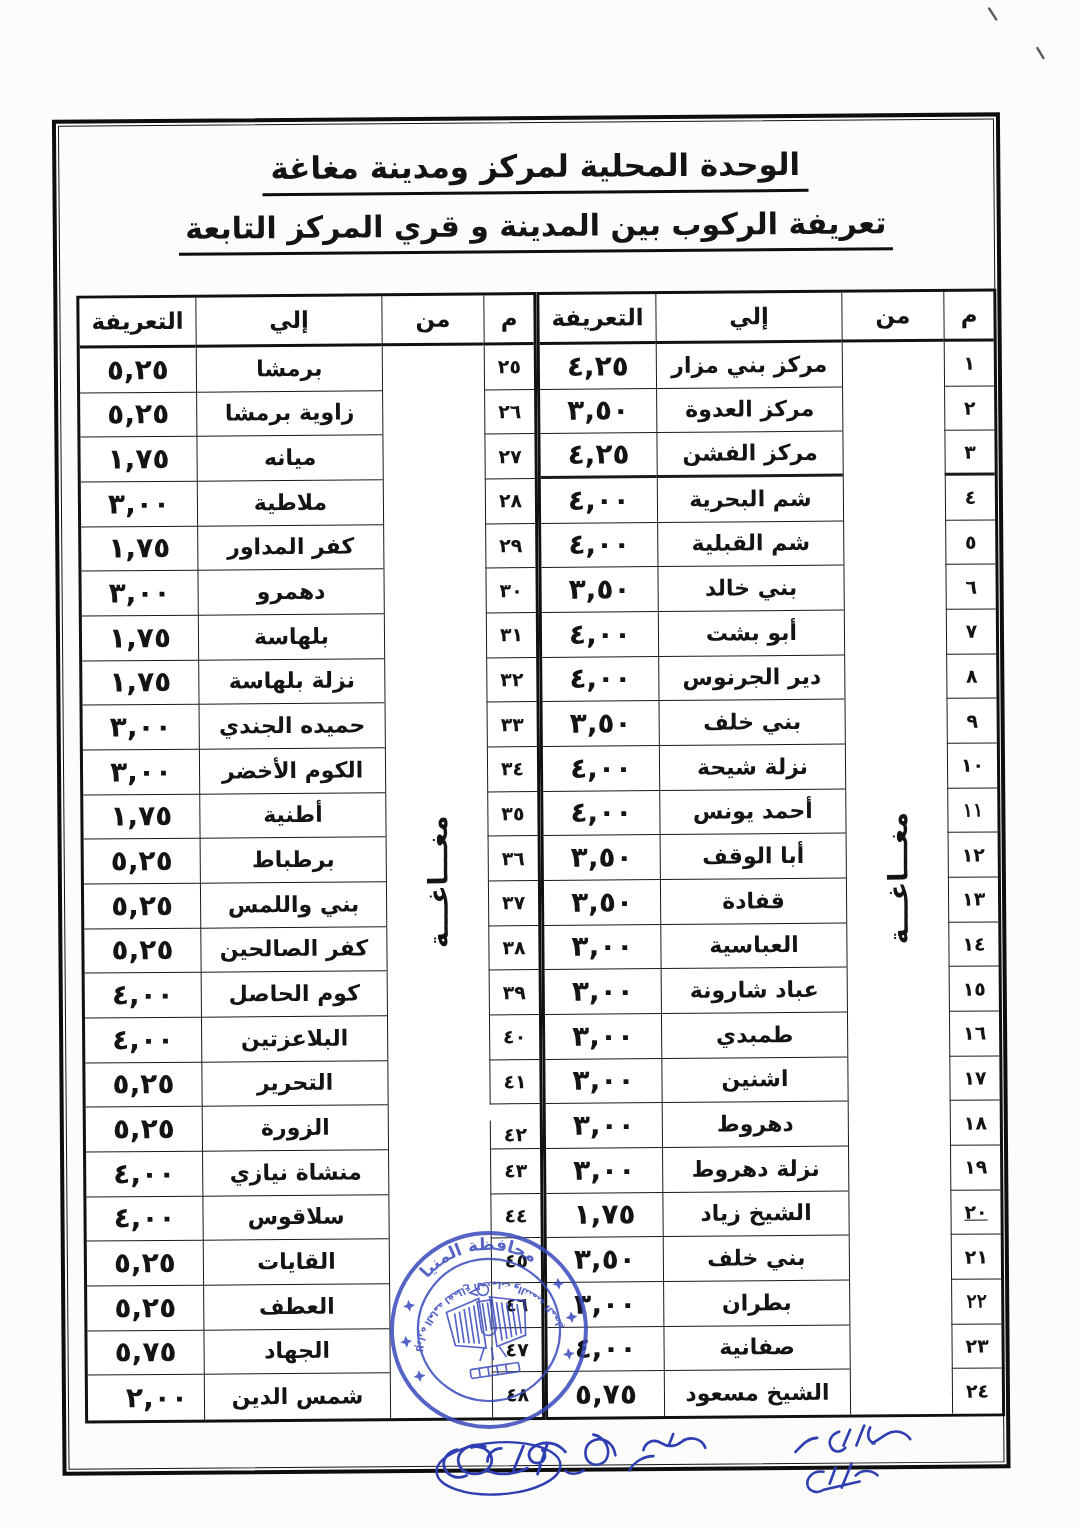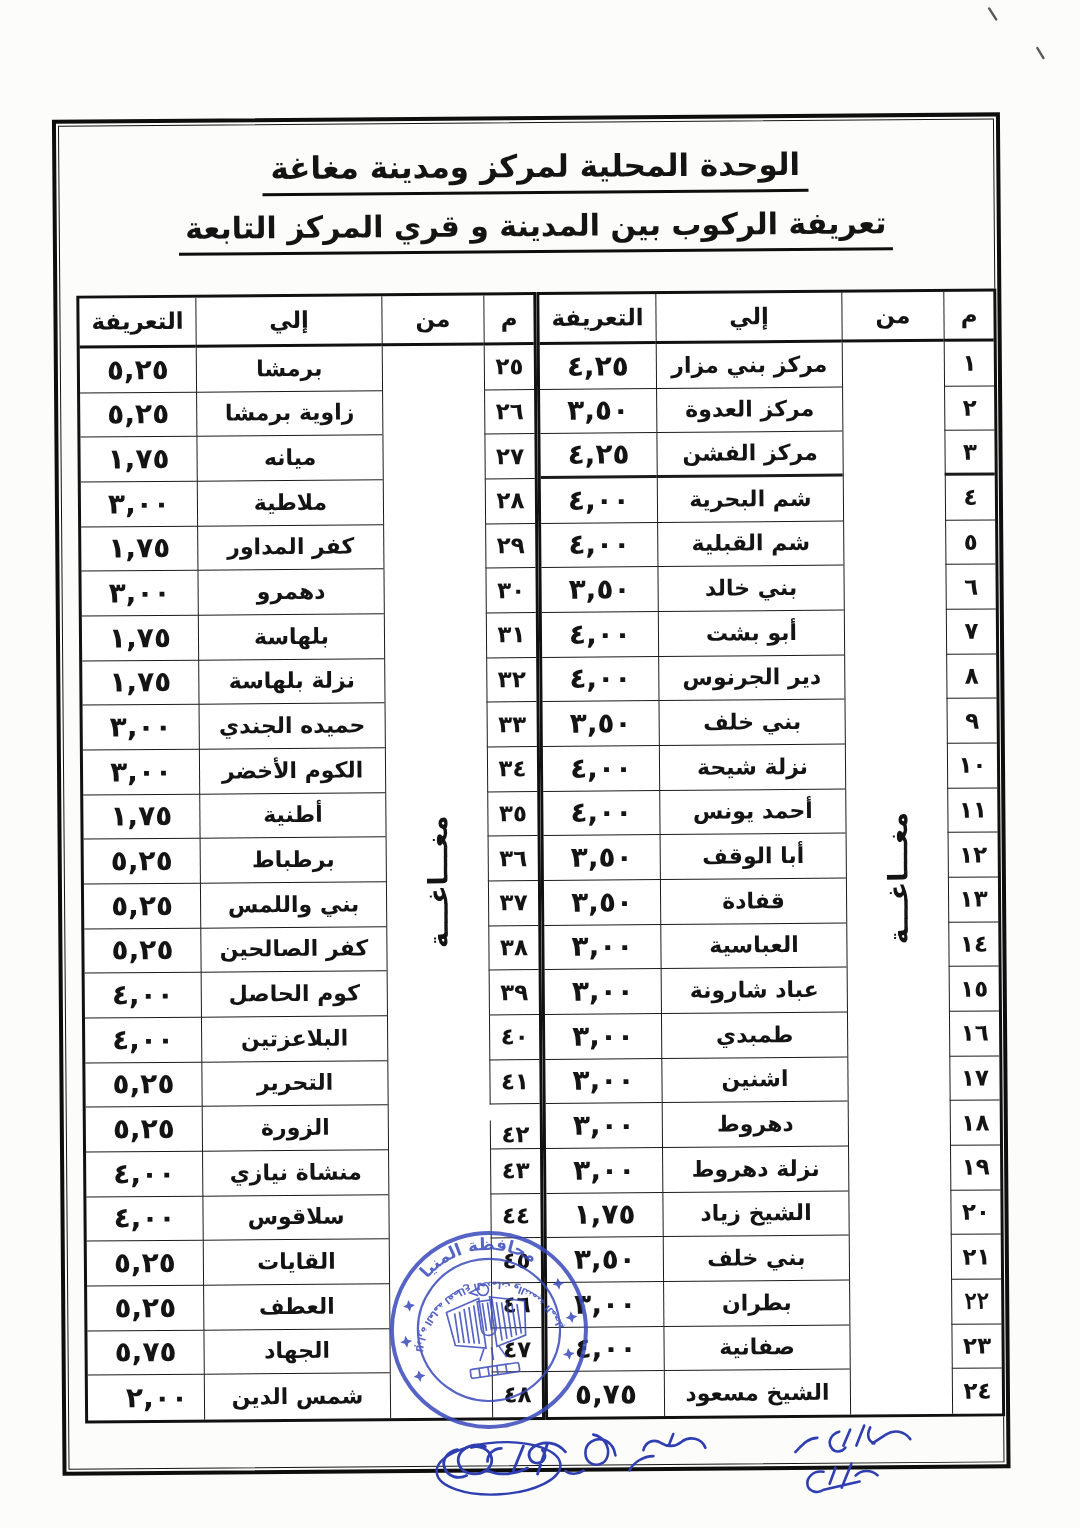--- a/index.html
+++ b/index.html
@@ -28,21 +28,21 @@
     grid-template-rows:50px repeat(24,1fr);
     height:1128px;border:3px solid #111;background:#fff;
   }
   .cell{
     border-left:1.6px solid #1b1b1b;border-bottom:1.6px solid #1b1b1b;
     display:flex;align-items:center;justify-content:center;
     font-weight:bold;line-height:1;overflow:hidden;
   }
   .hcell{font-size:23px;border-bottom:3px solid #111;}
   .hcell.fare-h{border-left:none;}
-  .no-cell{font-size:23px;}
+  .no-cell{font-size:19px;}
   .to-cell{font-size:22px;padding:0 6px;white-space:nowrap;}
   .fare-cell{font-size:28px;border-left:none;letter-spacing:1px;}
   .last{border-bottom:none;}
   .thick{border-bottom-width:3.5px;}
   .from-cell{grid-column:2;grid-row:2 / span 24;border-bottom:none;position:relative;}
   .from-label{
     position:absolute;top:50%;left:50%;
     transform:translate(-50%,-50%) rotate(-90deg);
     white-space:nowrap;font-size:27px;font-weight:bold;letter-spacing:2px;
   }
@@ -106,21 +106,21 @@
           <div class="cell fare-cell" style="grid-area: 8 / 4;">٤,٠٠</div>
           <div class="cell no-cell" style="grid-area: 9 / 1;">٨</div>
           <div class="cell to-cell" style="grid-area: 9 / 3;">دير الجرنوس</div>
           <div class="cell fare-cell" style="grid-area: 9 / 4;">٤,٠٠</div>
           <div class="cell no-cell" style="grid-area: 10 / 1;">٩</div>
           <div class="cell to-cell" style="grid-area: 10 / 3;">بني خلف</div>
           <div class="cell fare-cell" style="grid-area: 10 / 4;">٣,٥٠</div>
           <div class="cell no-cell" style="grid-area: 11 / 1;">١٠</div>
           <div class="cell to-cell" style="grid-area: 11 / 3;">نزلة شيحة</div>
           <div class="cell fare-cell" style="grid-area: 11 / 4;">٤,٠٠</div>
-          <div class="cell no-cell" style="grid-area: 12 / 1;">١١</div>
+          <div class="cell no-cell" style="grid-area: 12 / 1; font-family: Liberation Serif, serif;">١١</div>
           <div class="cell to-cell" style="grid-area: 12 / 3;">أحمد يونس</div>
           <div class="cell fare-cell" style="grid-area: 12 / 4;">٤,٠٠</div>
           <div class="cell no-cell" style="grid-area: 13 / 1;">١٢</div>
           <div class="cell to-cell" style="grid-area: 13 / 3;">أبا الوقف</div>
           <div class="cell fare-cell" style="grid-area: 13 / 4;">٣,٥٠</div>
           <div class="cell no-cell" style="grid-area: 14 / 1;">١٣</div>
           <div class="cell to-cell" style="grid-area: 14 / 3;">قفادة</div>
           <div class="cell fare-cell" style="grid-area: 14 / 4;">٣,٥٠</div>
           <div class="cell no-cell" style="grid-area: 15 / 1;">١٤</div>
           <div class="cell to-cell" style="grid-area: 15 / 3;">العباسية</div>
@@ -133,21 +133,21 @@
           <div class="cell fare-cell" style="grid-area: 17 / 4;">٣,٠٠</div>
           <div class="cell no-cell" style="grid-area: 18 / 1;">١٧</div>
           <div class="cell to-cell" style="grid-area: 18 / 3;">اشنين</div>
           <div class="cell fare-cell" style="grid-area: 18 / 4;">٣,٠٠</div>
           <div class="cell no-cell" style="grid-area: 19 / 1;">١٨</div>
           <div class="cell to-cell" style="grid-area: 19 / 3;">دهروط</div>
           <div class="cell fare-cell" style="grid-area: 19 / 4;">٣,٠٠</div>
           <div class="cell no-cell" style="grid-area: 20 / 1;">١٩</div>
           <div class="cell to-cell" style="grid-area: 20 / 3;">نزلة دهروط</div>
           <div class="cell fare-cell" style="grid-area: 20 / 4;">٣,٠٠</div>
-          <div class="cell no-cell" style="grid-area: 21 / 1;">٢٠</div>
+          <div class="cell no-cell" style="grid-area: 21 / 1; text-decoration: underline;">٢٠</div>
           <div class="cell to-cell" style="grid-area: 21 / 3;">الشيخ زياد</div>
           <div class="cell fare-cell" style="grid-area: 21 / 4;">١,٧٥</div>
           <div class="cell no-cell" style="grid-area: 22 / 1;">٢١</div>
           <div class="cell to-cell" style="grid-area: 22 / 3;">بني خلف</div>
           <div class="cell fare-cell" style="grid-area: 22 / 4;">٣,٥٠</div>
           <div class="cell no-cell" style="grid-area: 23 / 1; font-family: Liberation Serif, serif;">٢٢</div>
           <div class="cell to-cell" style="grid-area: 23 / 3;">بطران</div>
           <div class="cell fare-cell" style="grid-area: 23 / 4;">٣,٠٠</div>
           <div class="cell no-cell" style="grid-area: 24 / 1; text-align: center;">٢٣</div>
           <div class="cell to-cell" style="grid-area: 24 / 3;">صفانية</div>

